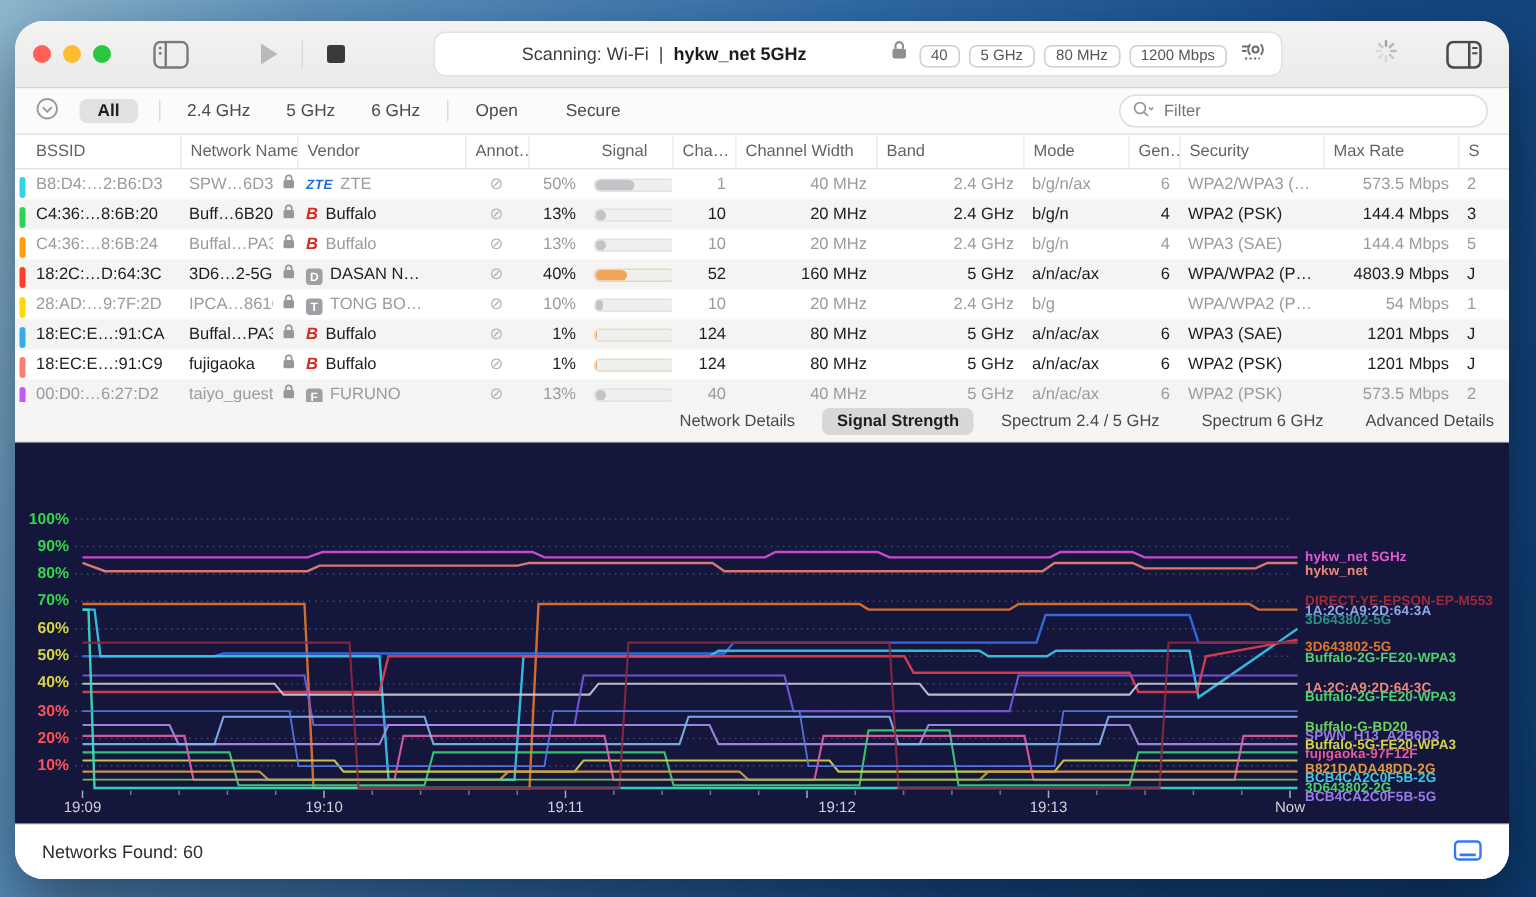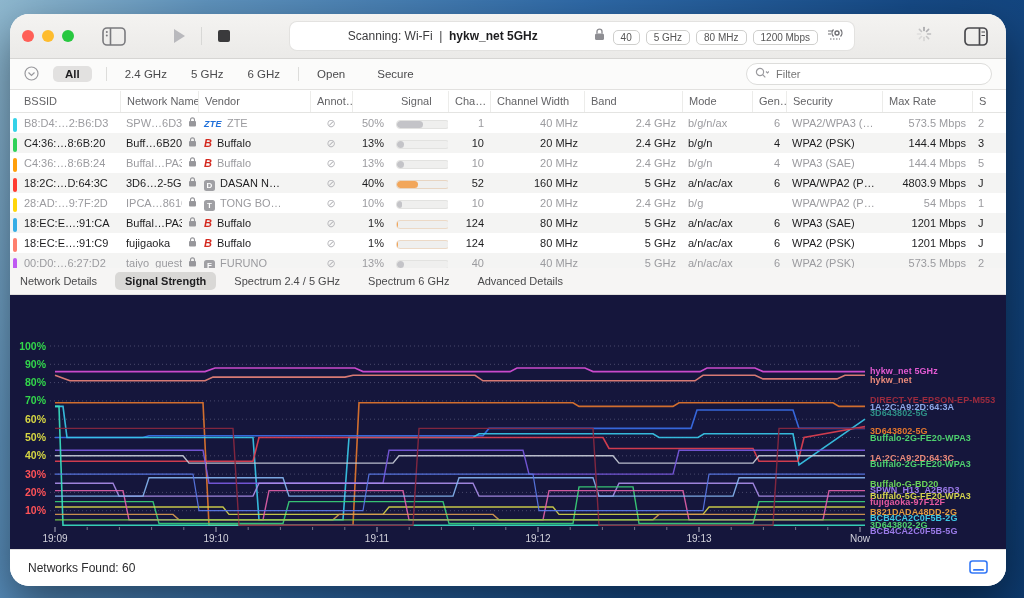--- a/index.html
+++ b/index.html
@@ -48,21 +48,21 @@
   .annot{color:#b4b4b8;font-size:11px;text-align:center;}
   .logo-zte{color:#1e6fd9;font-weight:800;font-style:italic;font-size:9px;letter-spacing:.3px;margin-right:5px;}
   .logo-buffalo{color:#d42a20;font-weight:800;font-style:italic;font-size:11px;margin-right:5px;}
   .logo-sq{display:inline-block;width:11px;height:11px;border-radius:2.5px;background:#a0a0a4;color:#fff;
     font-size:8px;font-weight:700;text-align:center;line-height:11px;margin-right:5px;vertical-align:-1px;}
   .sigtrack{display:inline-block;width:52px;height:7px;border-radius:4px;background:#efefee;border:1px solid #e2e2e0;
     overflow:hidden;vertical-align:middle;}
   .sigfill{display:block;height:100%;border-radius:4px;}
   
   .tabbar{height:26px;background:#f6f5f4;border-bottom:1px solid #e0dfdd;display:flex;align-items:center;
-    justify-content:flex-start;gap:8px;font-size:11px;color:#49494b;flex:0 0 auto;}
+    justify-content:flex-end;gap:8px;font-size:11px;color:#49494b;flex:0 0 auto;}
   .tab{background:none;border:none;font-size:11px;color:#49494b;padding:3px 10px;border-radius:5px;white-space:nowrap;}
   .tab.active{background:#d9d8d6;font-weight:700;color:#1d1d1f;}
   
   .chart{position:relative;height:254px;background:#15163c;flex:0 0 auto;overflow:hidden;}
   .chart svg{position:absolute;left:0;top:0;}
   .ylab{position:absolute;left:0;width:36px;text-align:right;font-size:10.5px;font-weight:700;}
   .xlab{position:absolute;top:238px;width:44px;text-align:center;font-size:10px;color:#d3d3dc;}
   .legend-entry{position:absolute;font-size:9px;font-weight:600;white-space:nowrap;letter-spacing:.1px;}
   
   .statusbar{flex:1;background:#fff;border-top:1px solid #e2e1df;display:flex;align-items:center;
@@ -431,21 +431,21 @@
         <span class="ylab" style="top: 136px; color: rgb(215, 215, 67);">50%</span>
         <span class="ylab" style="top: 154.3px; color: rgb(215, 215, 67);">40%</span>
         <span class="ylab" style="top: 172.6px; color: rgb(255, 82, 87);">30%</span>
         <span class="ylab" style="top: 190.9px; color: rgb(255, 82, 87);">20%</span>
         <span class="ylab" style="top: 209.2px; color: rgb(255, 82, 87);">10%</span>
       </div>
     <div id="xlabels">
         <span class="xlab" style="left: 23px;">19:09</span>
         <span class="xlab" style="left: 184px;">19:10</span>
         <span class="xlab" style="left: 345px;">19:11</span>
-        <span class="xlab" style="left: 506px; text-align: center;">19:12</span>
+        <span class="xlab" style="left: 526px; text-align: center;">19:12</span>
         <span class="xlab" style="left: 667px;">19:13</span>
         <span class="xlab" style="left: 828px;">Now</span>
       </div>
     <div id="legend">
         <span class="legend-entry" style="left: 860px; top: 71px; color: rgb(226, 90, 210);">hykw_net 5GHz</span>
         <span class="legend-entry" style="left: 860px; top: 80px; color: rgb(234, 138, 122);">hykw_net</span>
         <span class="legend-entry" style="left: 860px; top: 100px; color: rgb(156, 43, 62);">DIRECT-YE-EPSON-EP-M553</span>
         <span class="legend-entry" style="left: 860px; top: 107px; color: rgb(143, 168, 232);">1A:2C:A9:2D:64:3A</span>
         <span class="legend-entry" style="left: 860px; top: 113px; color: rgb(46, 143, 134);">3D643802-5G</span>
         <span class="legend-entry" style="left: 860px; top: 131px; color: rgb(226, 118, 46);">3D643802-5G</span>

